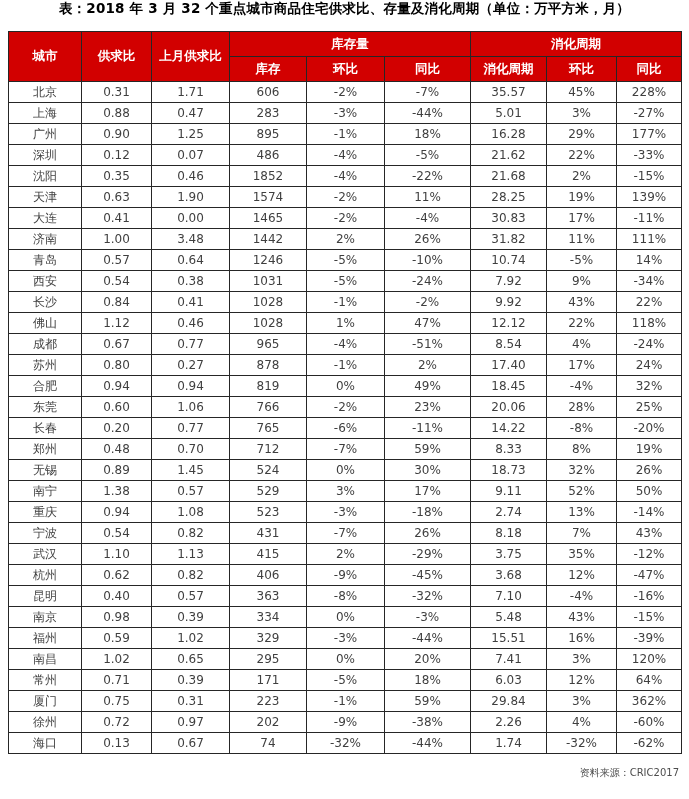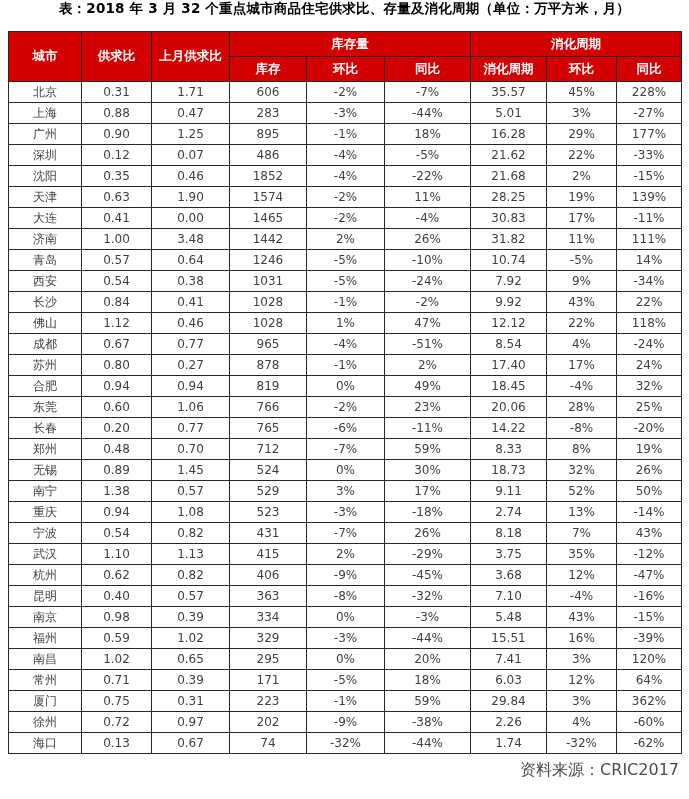--- a/index.html
+++ b/index.html
@@ -44,23 +44,23 @@
     font-size: 12.5px;
     height: 24px;
   }
   table.data-table tbody td {
     color: var(--body-text, #3f3f3f);
     font-size: 12px;
     height: 20px;
   }
   .source {
     text-align: right;
-    font-size: 16px;
+    font-size: 10px;
     color: #4d4d4d;
-    margin: 6px 10px 0 0;
+    margin: 12px 10px 0 0;
   }
 </style>
 </head>
 <body>
 
 <div class="page">
   <div class="title">表：2018 年 3 月 32 个重点城市商品住宅供求比、存量及消化周期（单位：万平方米，月）</div>
 
   <table class="data-table">
     <colgroup>

